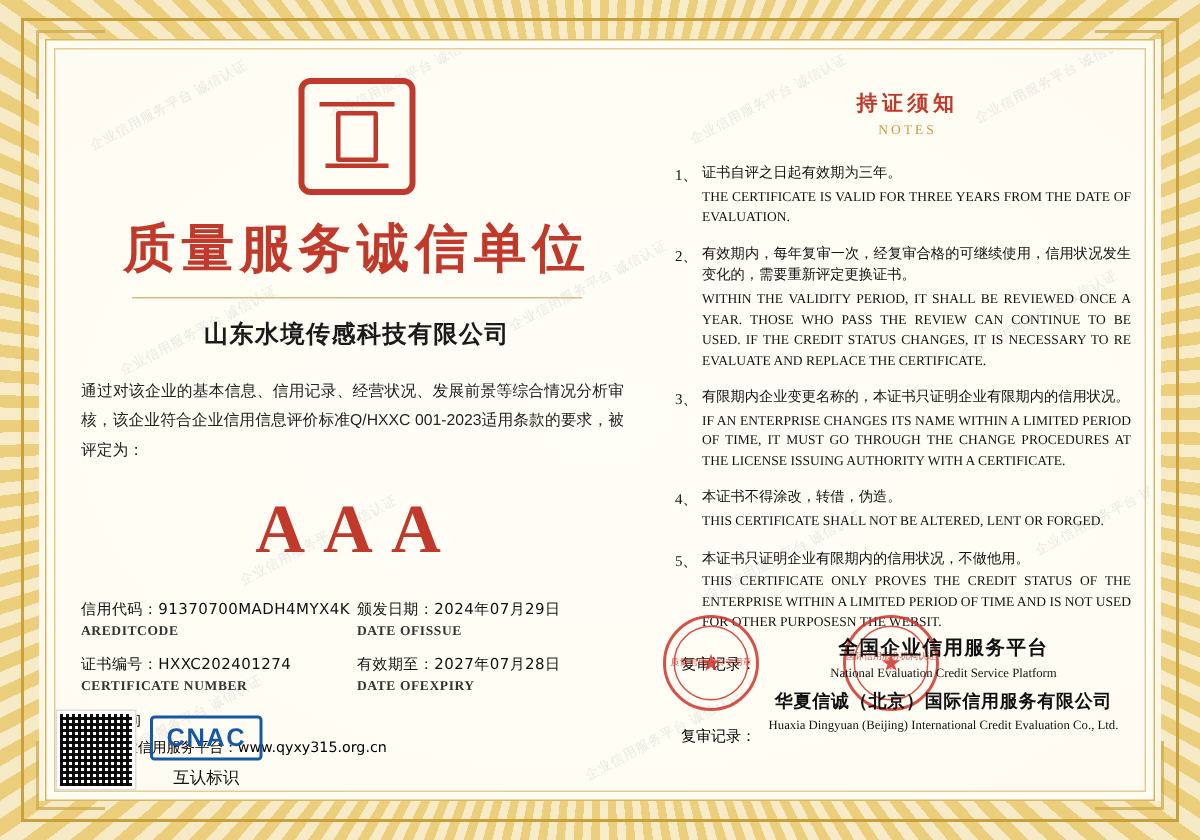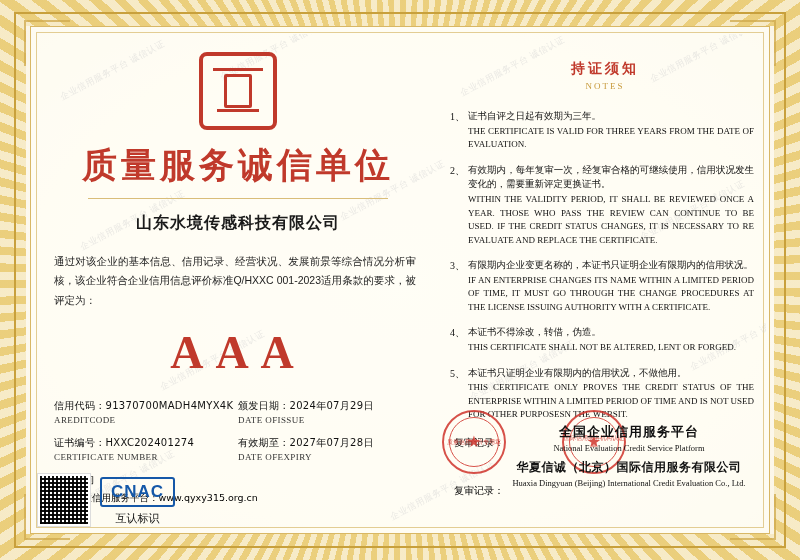--- a/index.html
+++ b/index.html
@@ -124,21 +124,21 @@
   }
   .fields { margin: 20px 4px 0 4px; font-size: 10px; color: #111; }
   .field-row { display: flex; margin-bottom: 11px; align-items: center; }
   .fld { flex: 1; }
   .fld .cn {
     font-family: "DejaVu Sans", sans-serif; font-size: 10px;
     letter-spacing: .3px;
   }
   .fld .en {
     font-family: "Liberation Serif", serif; font-size: 9px;
-    color: #333; margin-top: 2px; letter-spacing: .4px;
+    color: #333; margin-top: 2px; letter-spacing: .4px; font-weight: bold;
   }
   .query {
     margin: 8px 4px 0 4px; font-size: 10px;
     font-family: "DejaVu Sans", sans-serif;
   }
   .query .line2 { margin-top: 5px; font-size: 9.5px; }
   .bottom-left {
     position: absolute; left: 2px; right: 8px; bottom: 2px;
     display: flex; align-items: flex-end; gap: 10px;
   }

